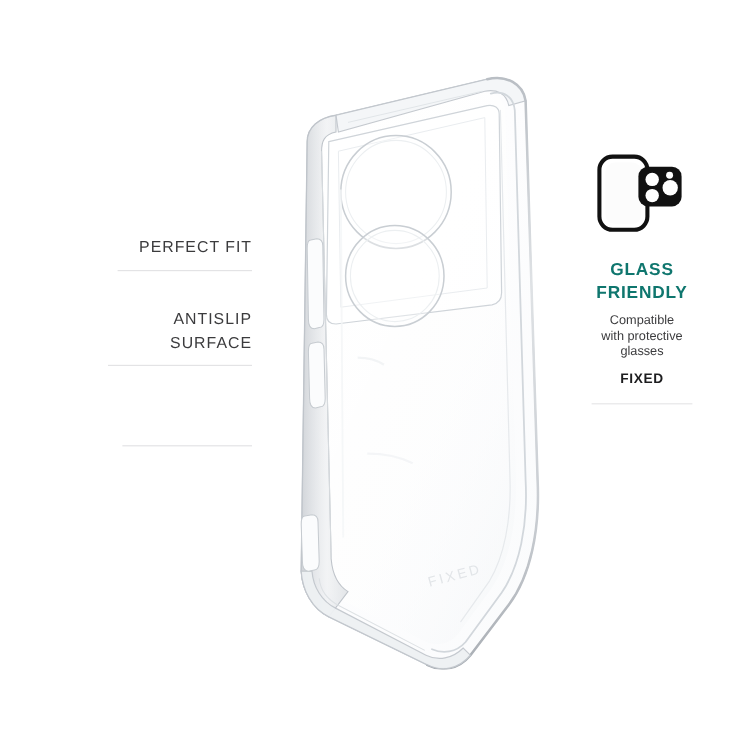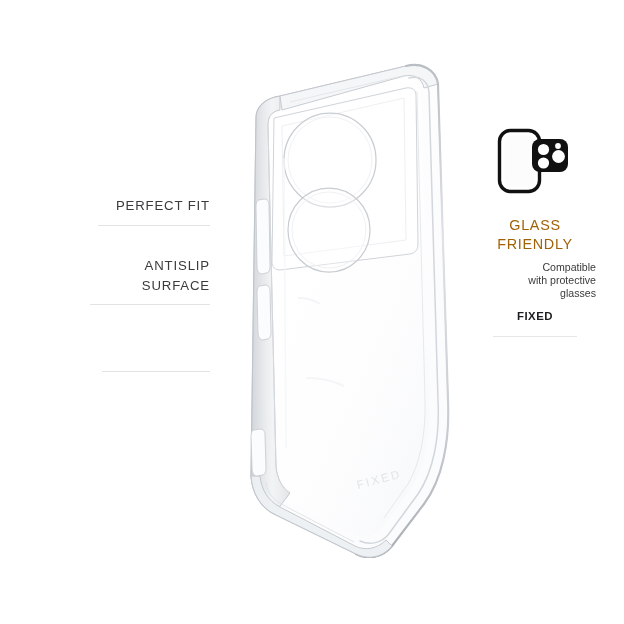--- a/index.html
+++ b/index.html
@@ -69,32 +69,31 @@
     height: 78px;
     display: flex;
     align-items: center;
     justify-content: center;
   }
   .badge-title {
     margin-top: 16px;
     font-size: 14.4px;
     letter-spacing: 0.7px;
     line-height: 18.5px;
-    color: #a16207;
-    font-weight: 400;
+    color: #0f766e;
+    font-weight: 700;
     white-space: pre-line;
   }
   .badge-sub {
     margin-top: 8px;
     font-size: 10.6px;
     line-height: 13.2px;
     color: #3b3b3d;
     white-space: pre-line;
     font-weight: 400;
-    text-align: right;
   }
   .badge-brand {
     margin-top: 9px;
     font-size: 11.4px;
     letter-spacing: 0.5px;
     color: #1d1d1f;
     font-weight: 700;
   }
   .badge-rule {
     height: 1px;

